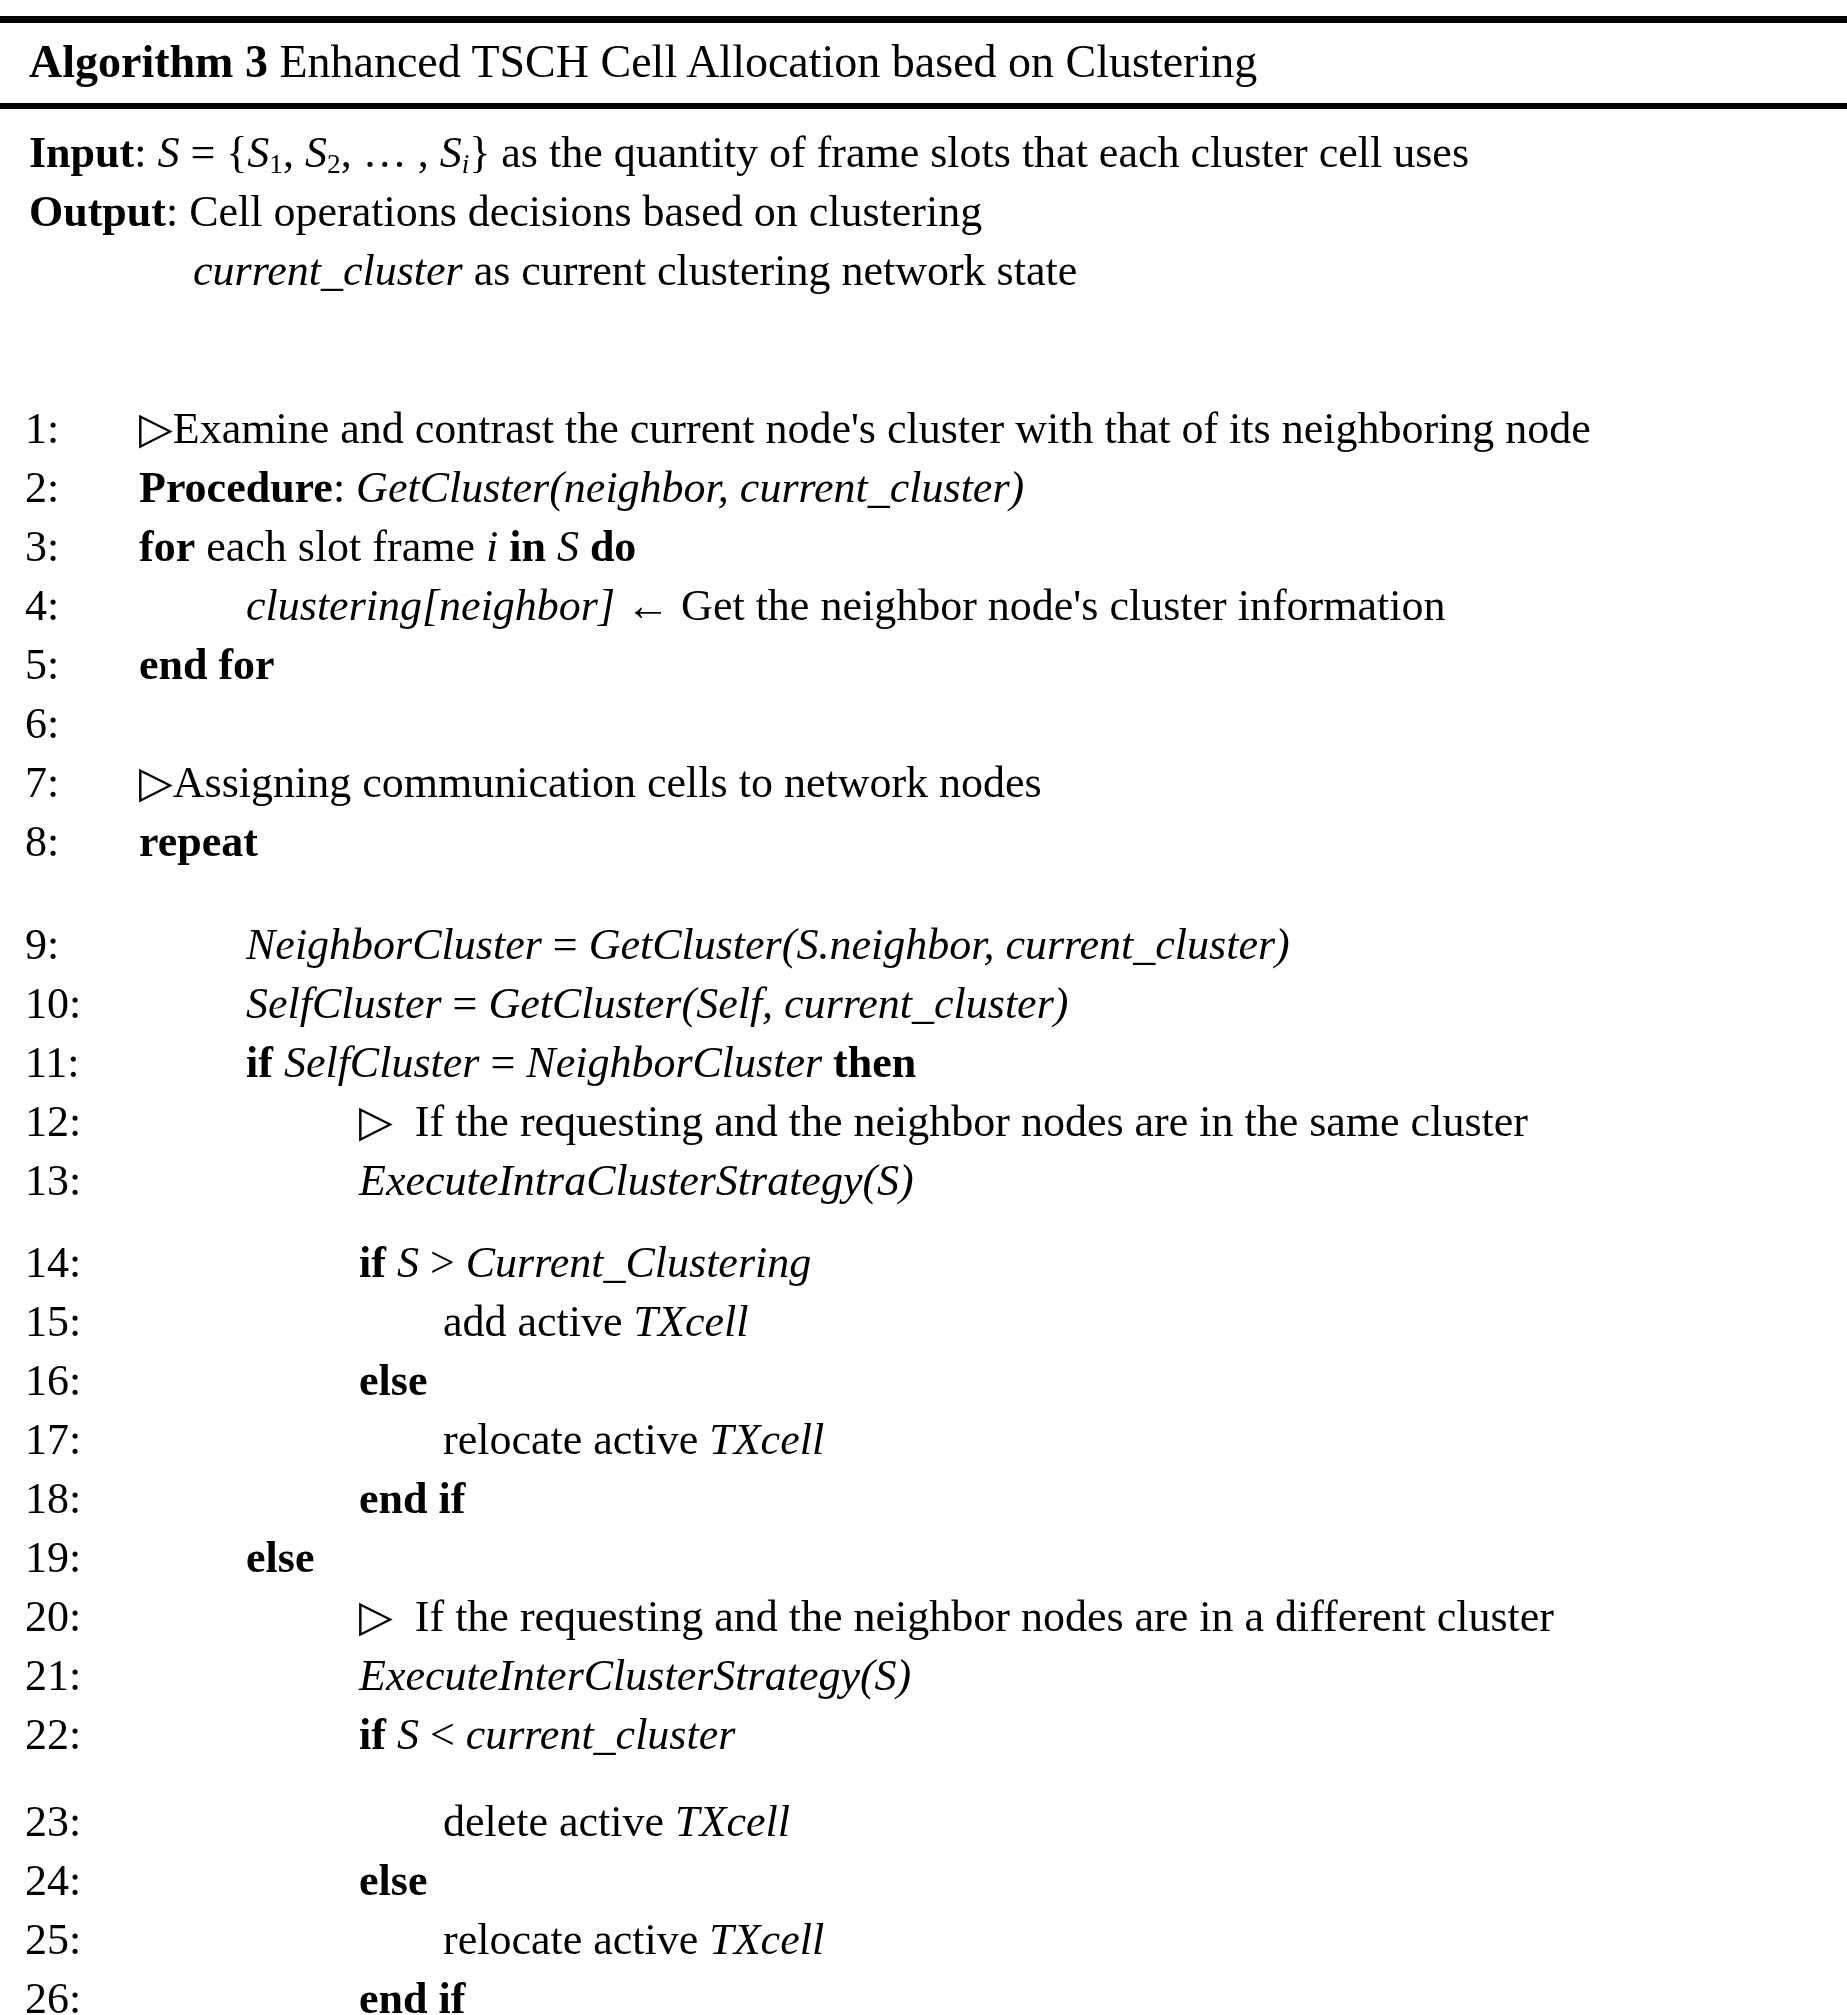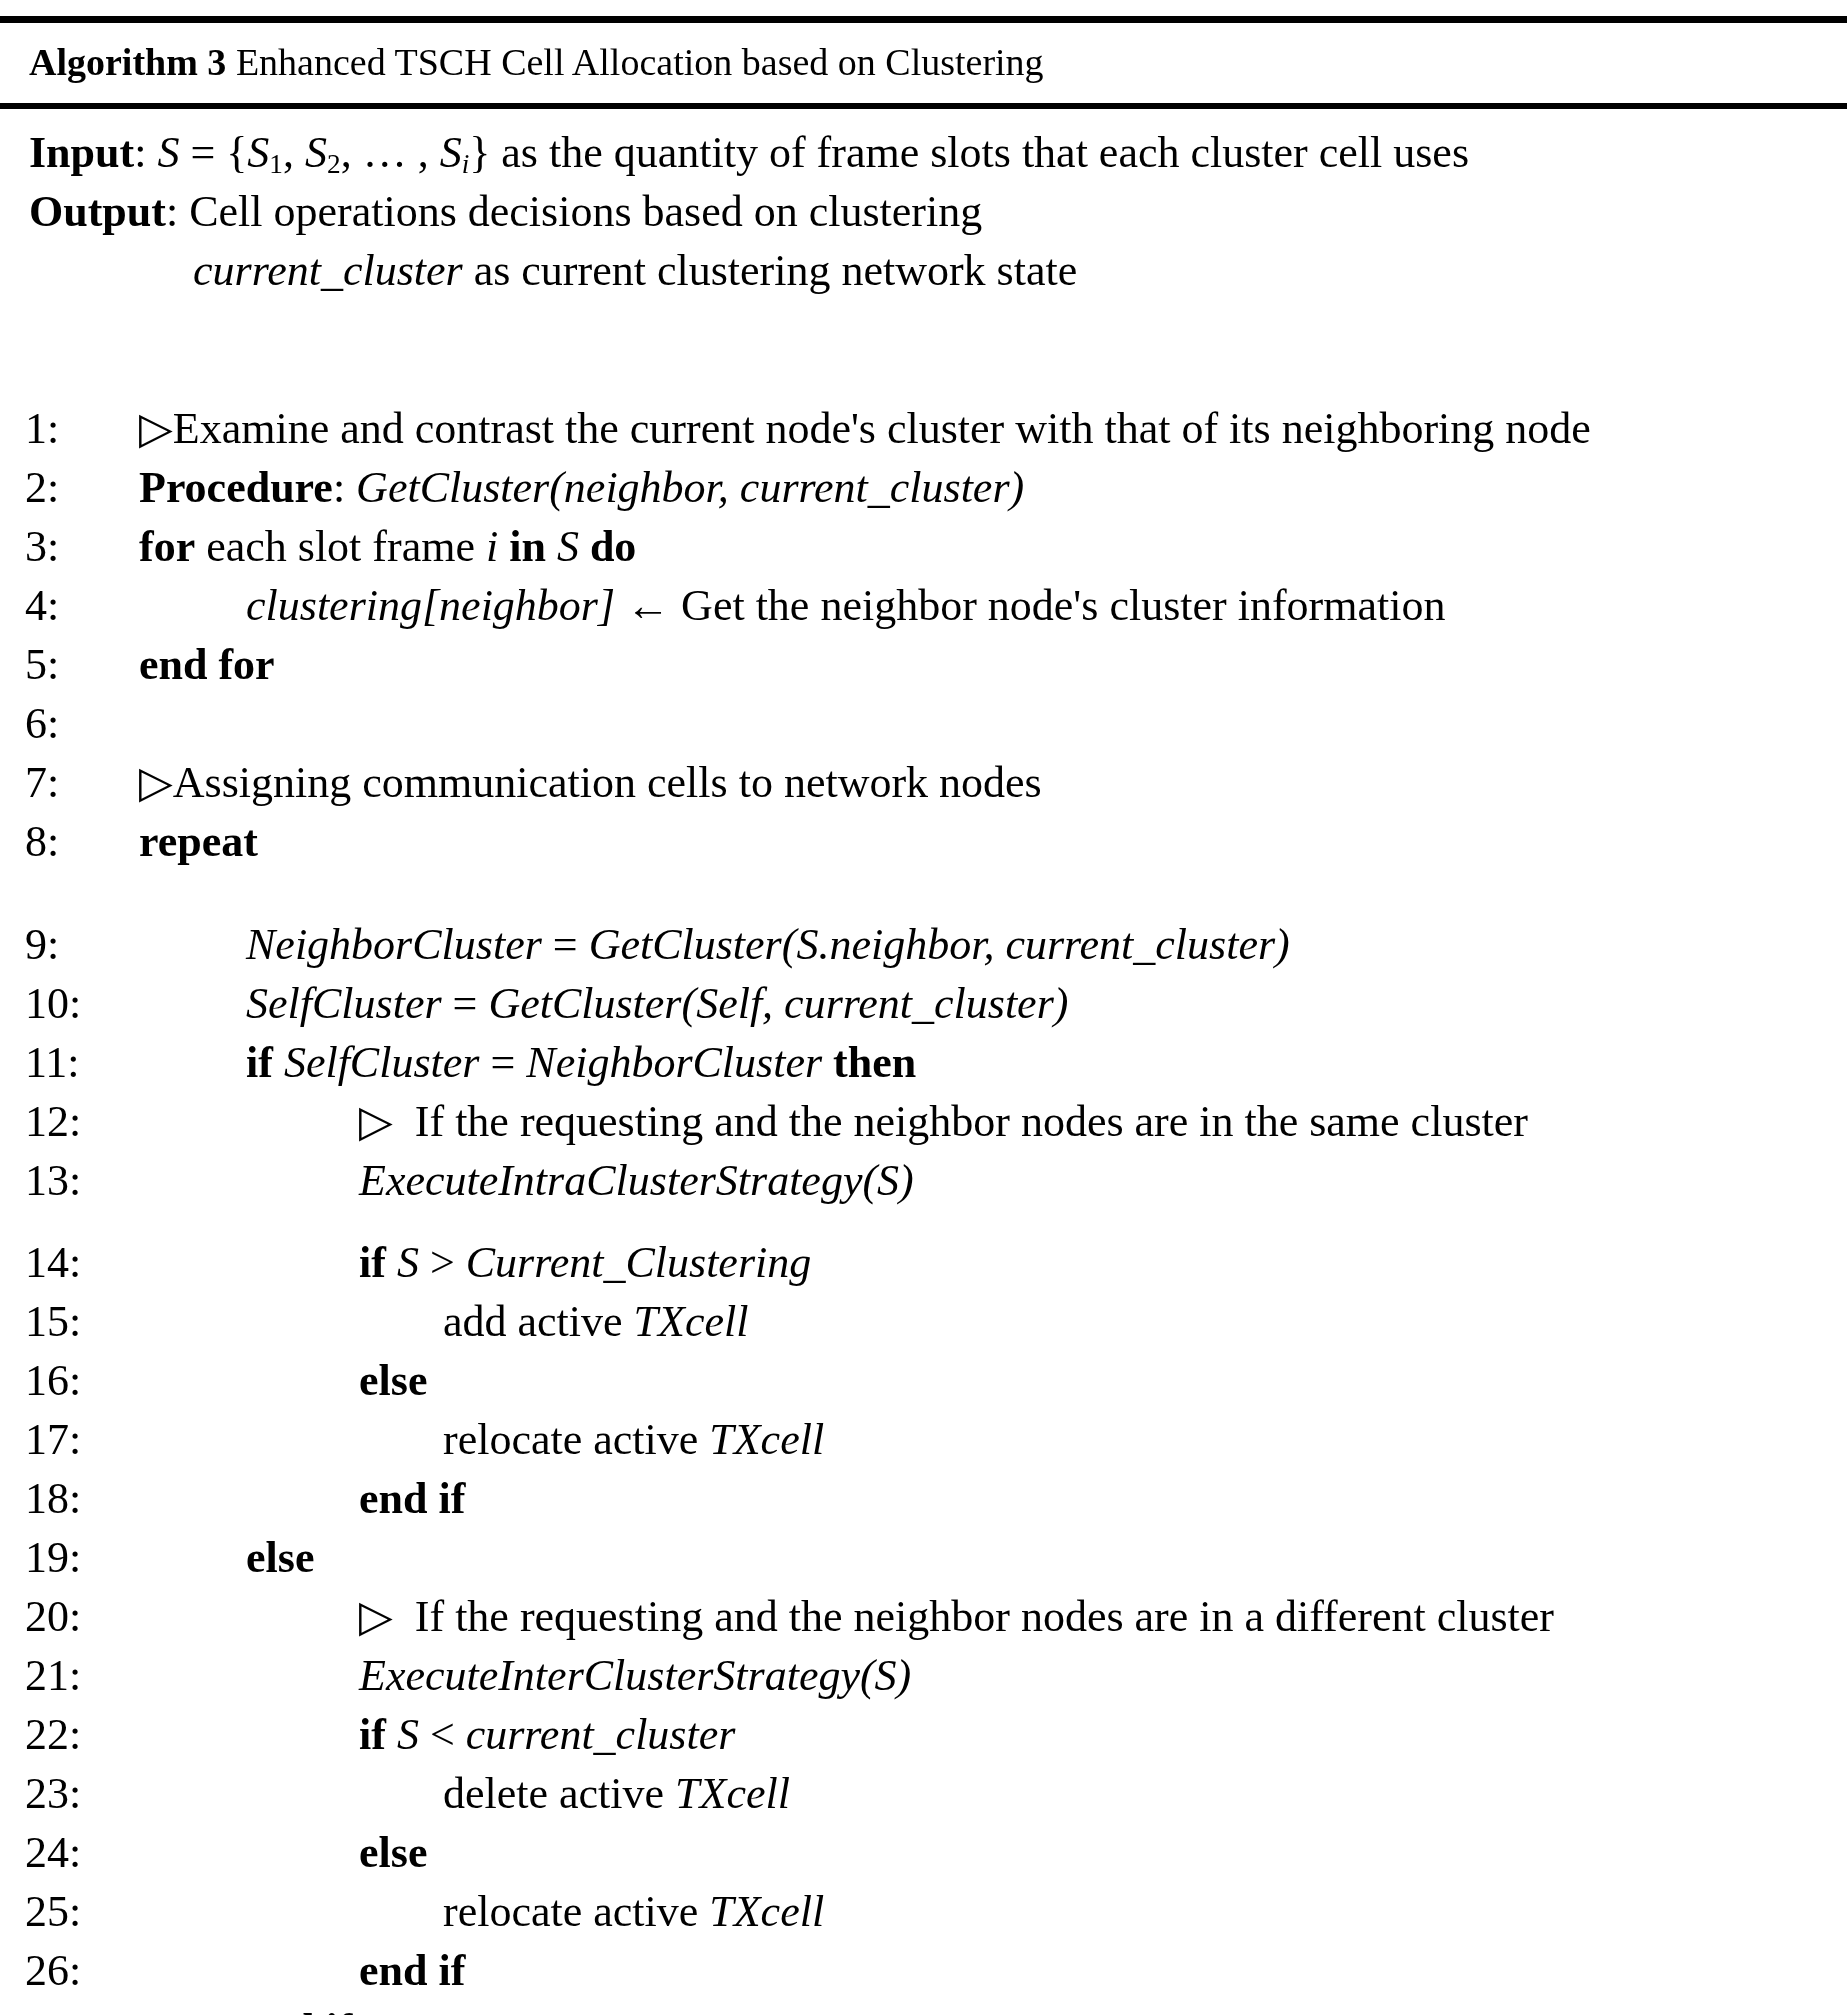--- a/index.html
+++ b/index.html
@@ -17,21 +17,21 @@
   }
   .figure { padding-top: 15.5px; }
 
   .rule { width: 100%; background: #000; }
   .rule-top    { height: 7.2px; }
   .rule-mid    { height: 6.1px; }
   .rule-bottom { height: 8.3px; }
 
   .title-row {
     padding: 9px 22px 11px 29px;
-    font-size: 38px;
+    font-size: 46px;
     line-height: 60px;
     white-space: pre-wrap;
   }
 
   .preamble { padding: 14.4px 22px 0 29px; }
   .p-line {
     line-height: 59px;
     white-space: pre-wrap;
     min-height: 59px;
   }
@@ -150,21 +150,21 @@
       <div class="line">
         <span class="num">21:</span>
         <div class="content" style="padding-left: 220px;"><span class="i">ExecuteInterClusterStrategy(S)</span></div>
       </div>
       <div class="line">
         <span class="num">22:</span>
         <div class="content" style="padding-left: 220px;"><span class="b">if </span><span class="i">S</span><span> &lt; </span><span class="i">current_cluster</span></div>
       </div>
       <div class="line">
         <span class="num">23:</span>
-        <div class="content" style="padding-left: 304px;"><span>delete active </span><span class="i">TXcell</span></div>
+        <div class="content" style="padding-left: 304px; margin-top: 28px;"><span>delete active </span><span class="i">TXcell</span></div>
       </div>
       <div class="line">
         <span class="num">24:</span>
         <div class="content" style="padding-left: 220px;"><span class="b">else</span></div>
       </div>
       <div class="line">
         <span class="num">25:</span>
         <div class="content" style="padding-left: 304px;"><span>relocate active </span><span class="i">TXcell</span></div>
       </div>
       <div class="line">

